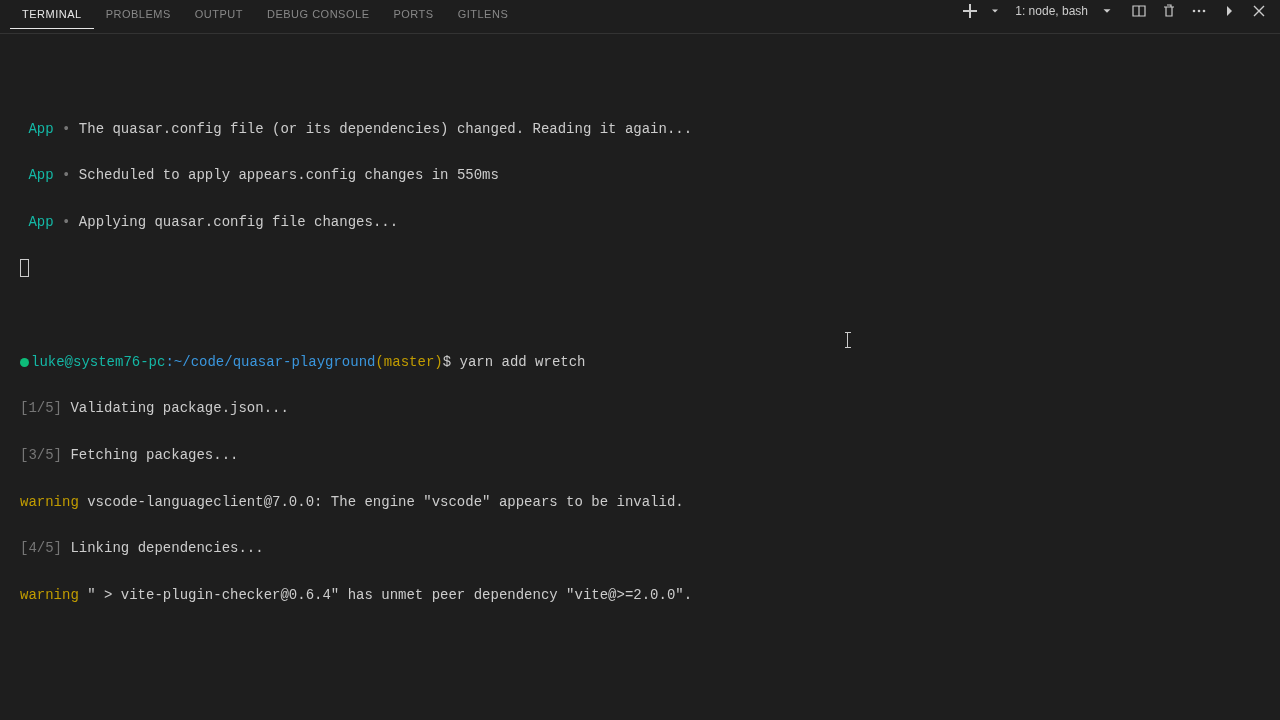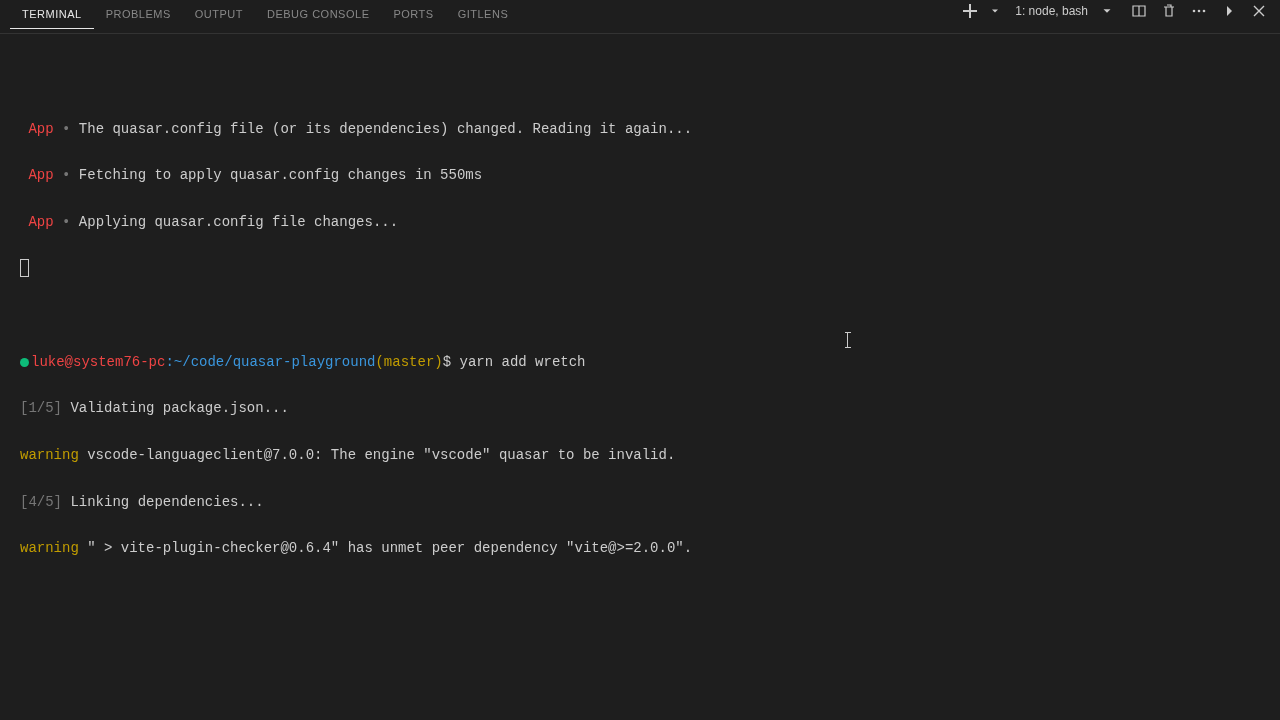--- a/index.html
+++ b/index.html
@@ -56,21 +56,21 @@
     color: #ccc;
     font-size: 12px;
   }
   .term-selector .chev { margin-left: 10px; }
   .terminal {
     padding: 14px 20px;
     line-height: 23.3px;
     white-space: pre;
     position: relative;
   }
-  .green { color: #ef4444; font-family: Liberation Mono, monospace; }
+  .green { color: #14b8a6; font-family: Liberation Mono, monospace; }
   .cyan { color: #3a96dd; }
   .yellow { color: #c19c00; }
   .dim { color: #767676; }
   .white { color: #cccccc; }
   .blue-dot {
     display: inline-block;
     width: 9px; height: 9px;
     border-radius: 50%;
     background: #0dbc79;
     vertical-align: middle;
@@ -156,27 +156,28 @@
       <svg viewBox="0 0 16 16">
           <path stroke="currentColor" stroke-width="1.4" d="M3 3l10 10M13 3L3 13"></path>
         </svg>
     </div>
   </div>
 </div>
 
 <div class="terminal">
 <div> </div>
 <div><span class="green"> App </span><span class="dim">•</span> <span class="white">The quasar.config file (or its dependencies) changed. Reading it again...</span></div>
-<div><span class="green"> App </span><span class="dim">•</span> <span class="white">Fetching to apply quasar.config changes in 550ms</span></div>
+<div><span class="green"> App </span><span class="dim">•</span> <span class="white">Scheduled to apply appears.config changes in 550ms</span></div>
 <div><span class="green"> App </span><span class="dim">•</span> <span class="white">Applying quasar.config file changes...</span></div>
 <div><span class="box-cursor"></span></div>
 <div> </div>
 <div><span class="blue-dot"></span><span class="green">luke@system76-pc</span><span class="cyan">:~/code/quasar-playground</span><span class="yellow">(master)</span><span class="white">$</span> <span class="white">yarn add wretch</span></div>
 <div><span class="dim">[1/5]</span><span class="white"> Validating package.json...</span></div>
-<div><span class="yellow">warning</span><span class="white"> vscode-languageclient@7.0.0: The engine "vscode" quasar to be invalid.</span></div>
+<div><span class="dim">[3/5]</span><span class="white"> Fetching packages...</span></div>
+<div><span class="yellow">warning</span><span class="white"> vscode-languageclient@7.0.0: The engine "vscode" appears to be invalid.</span></div>
 <div><span class="dim">[4/5]</span><span class="white"> Linking dependencies...</span></div>
 <div><span class="yellow">warning</span><span class="white"> " &gt; vite-plugin-checker@0.6.4" has unmet peer dependency "vite@&gt;=2.0.0".</span></div>
 
 
 
 
 
 
 
 

